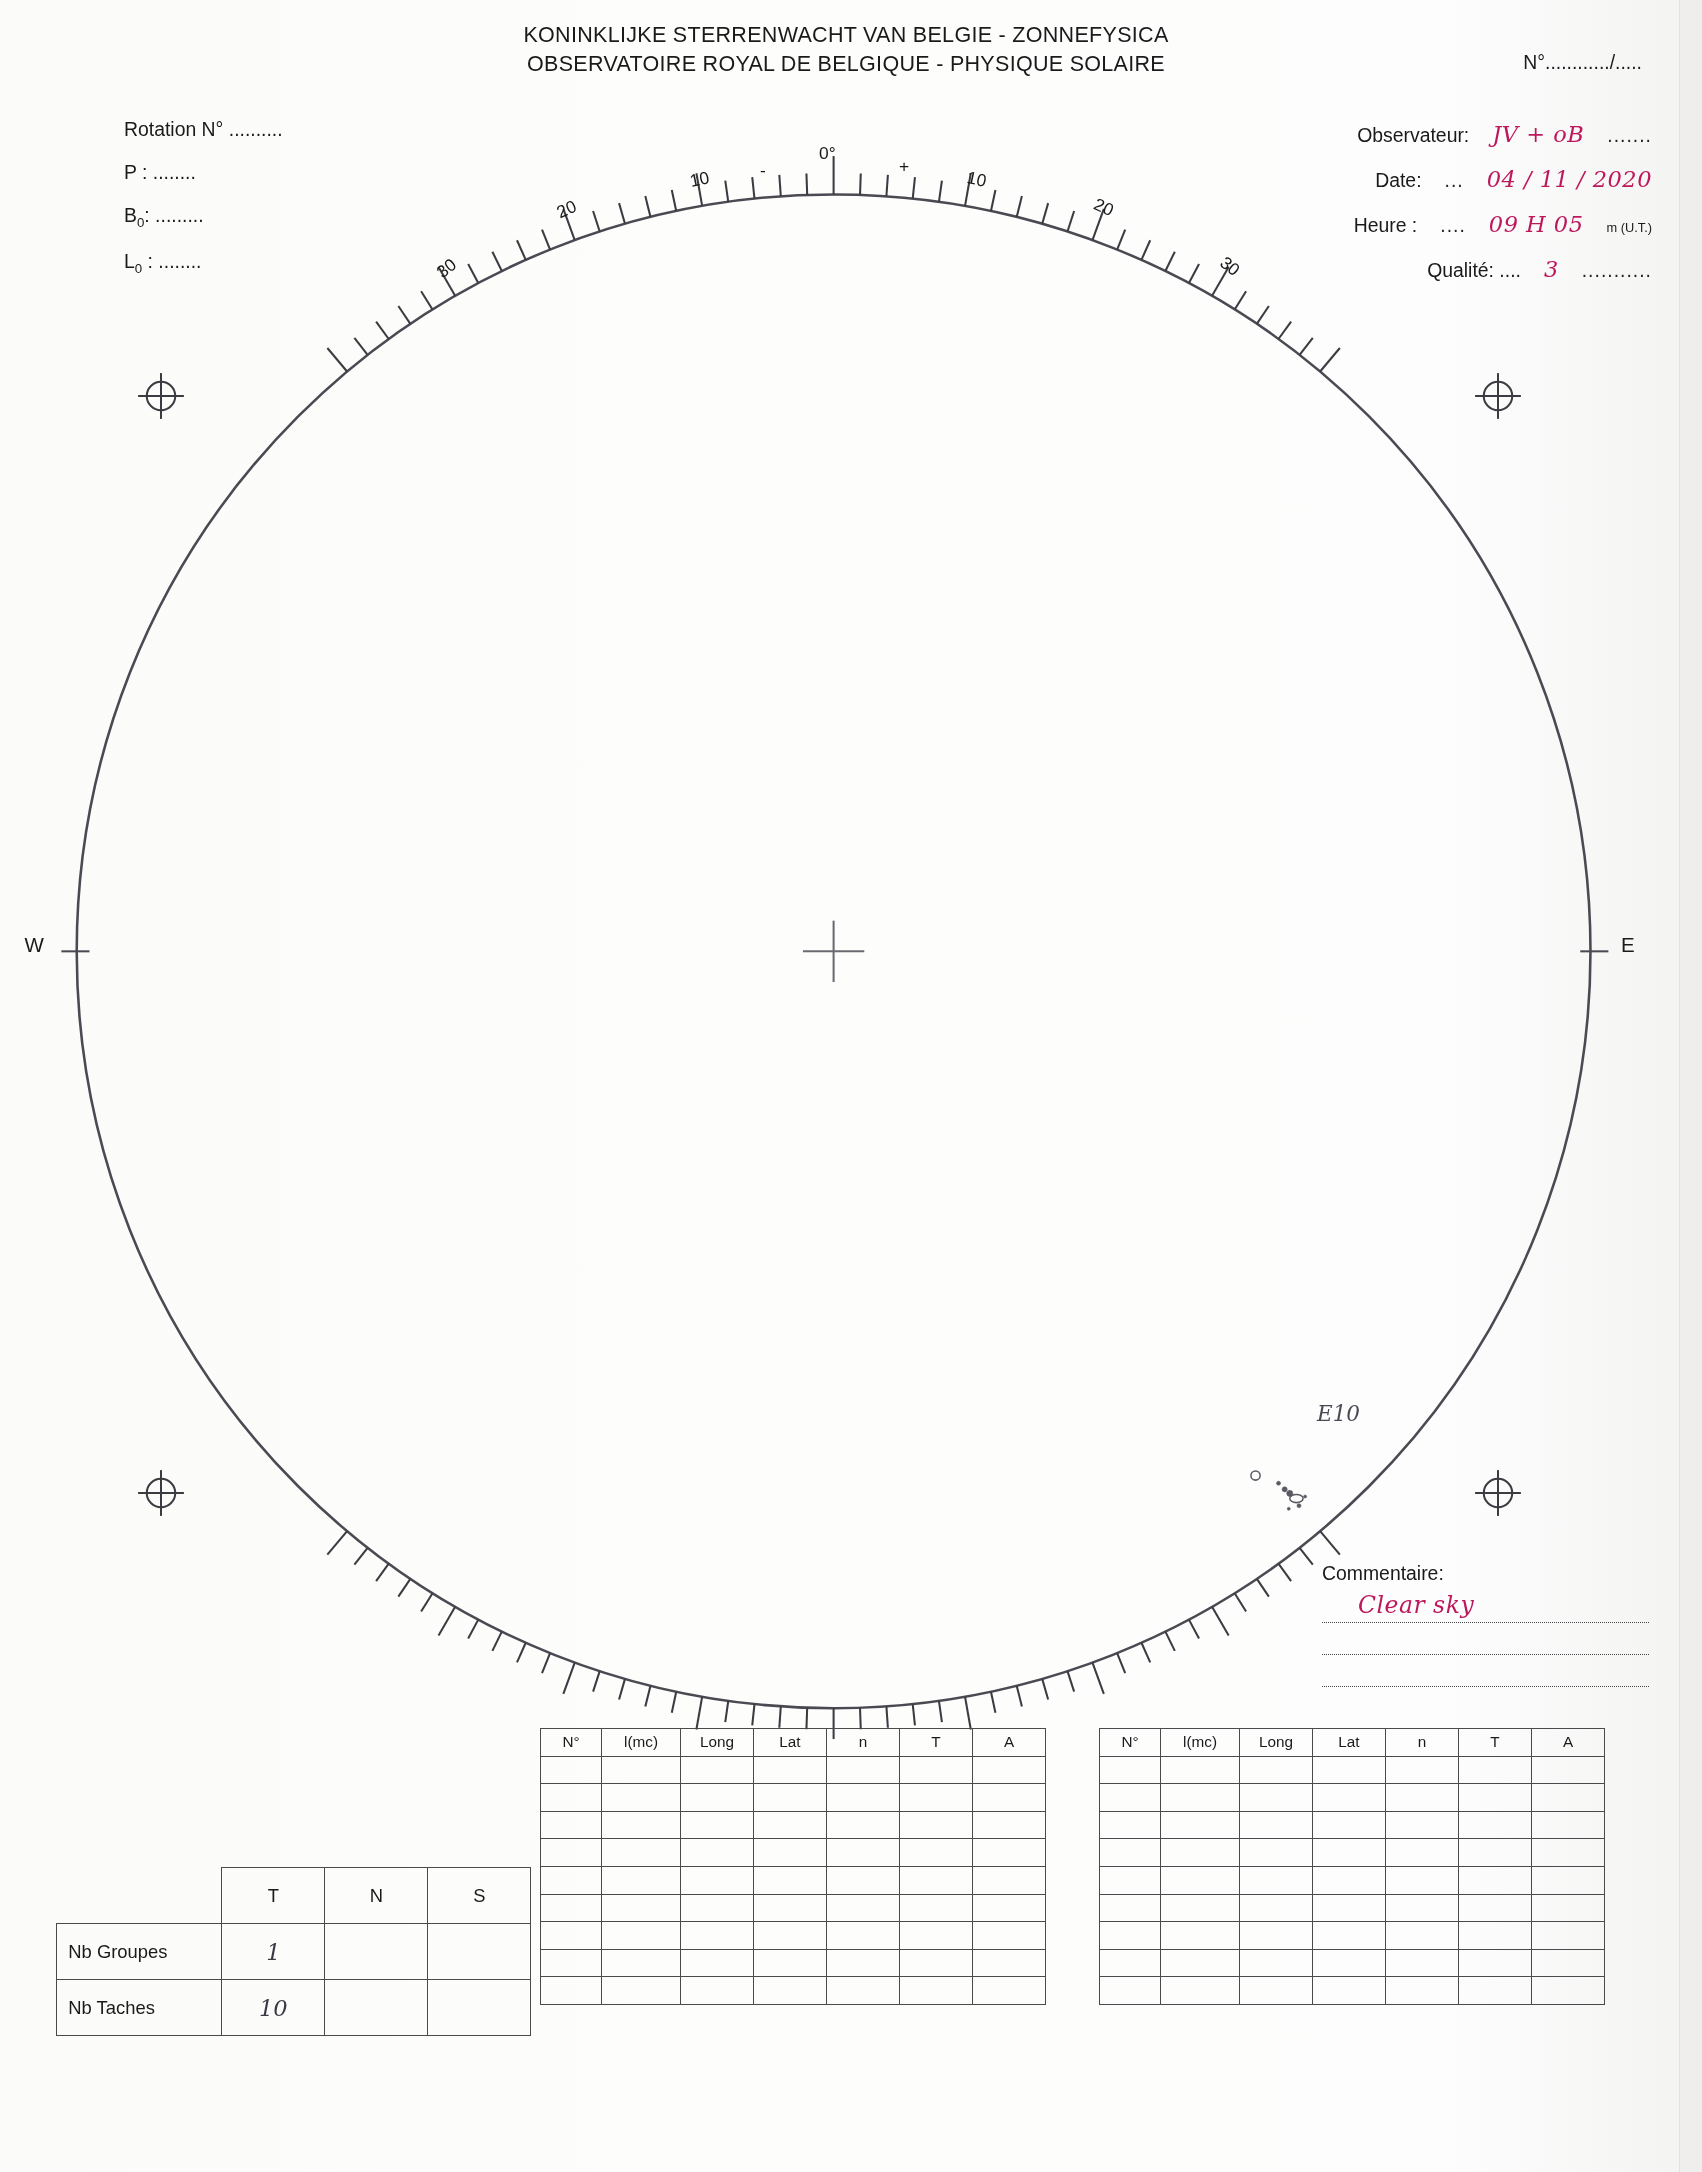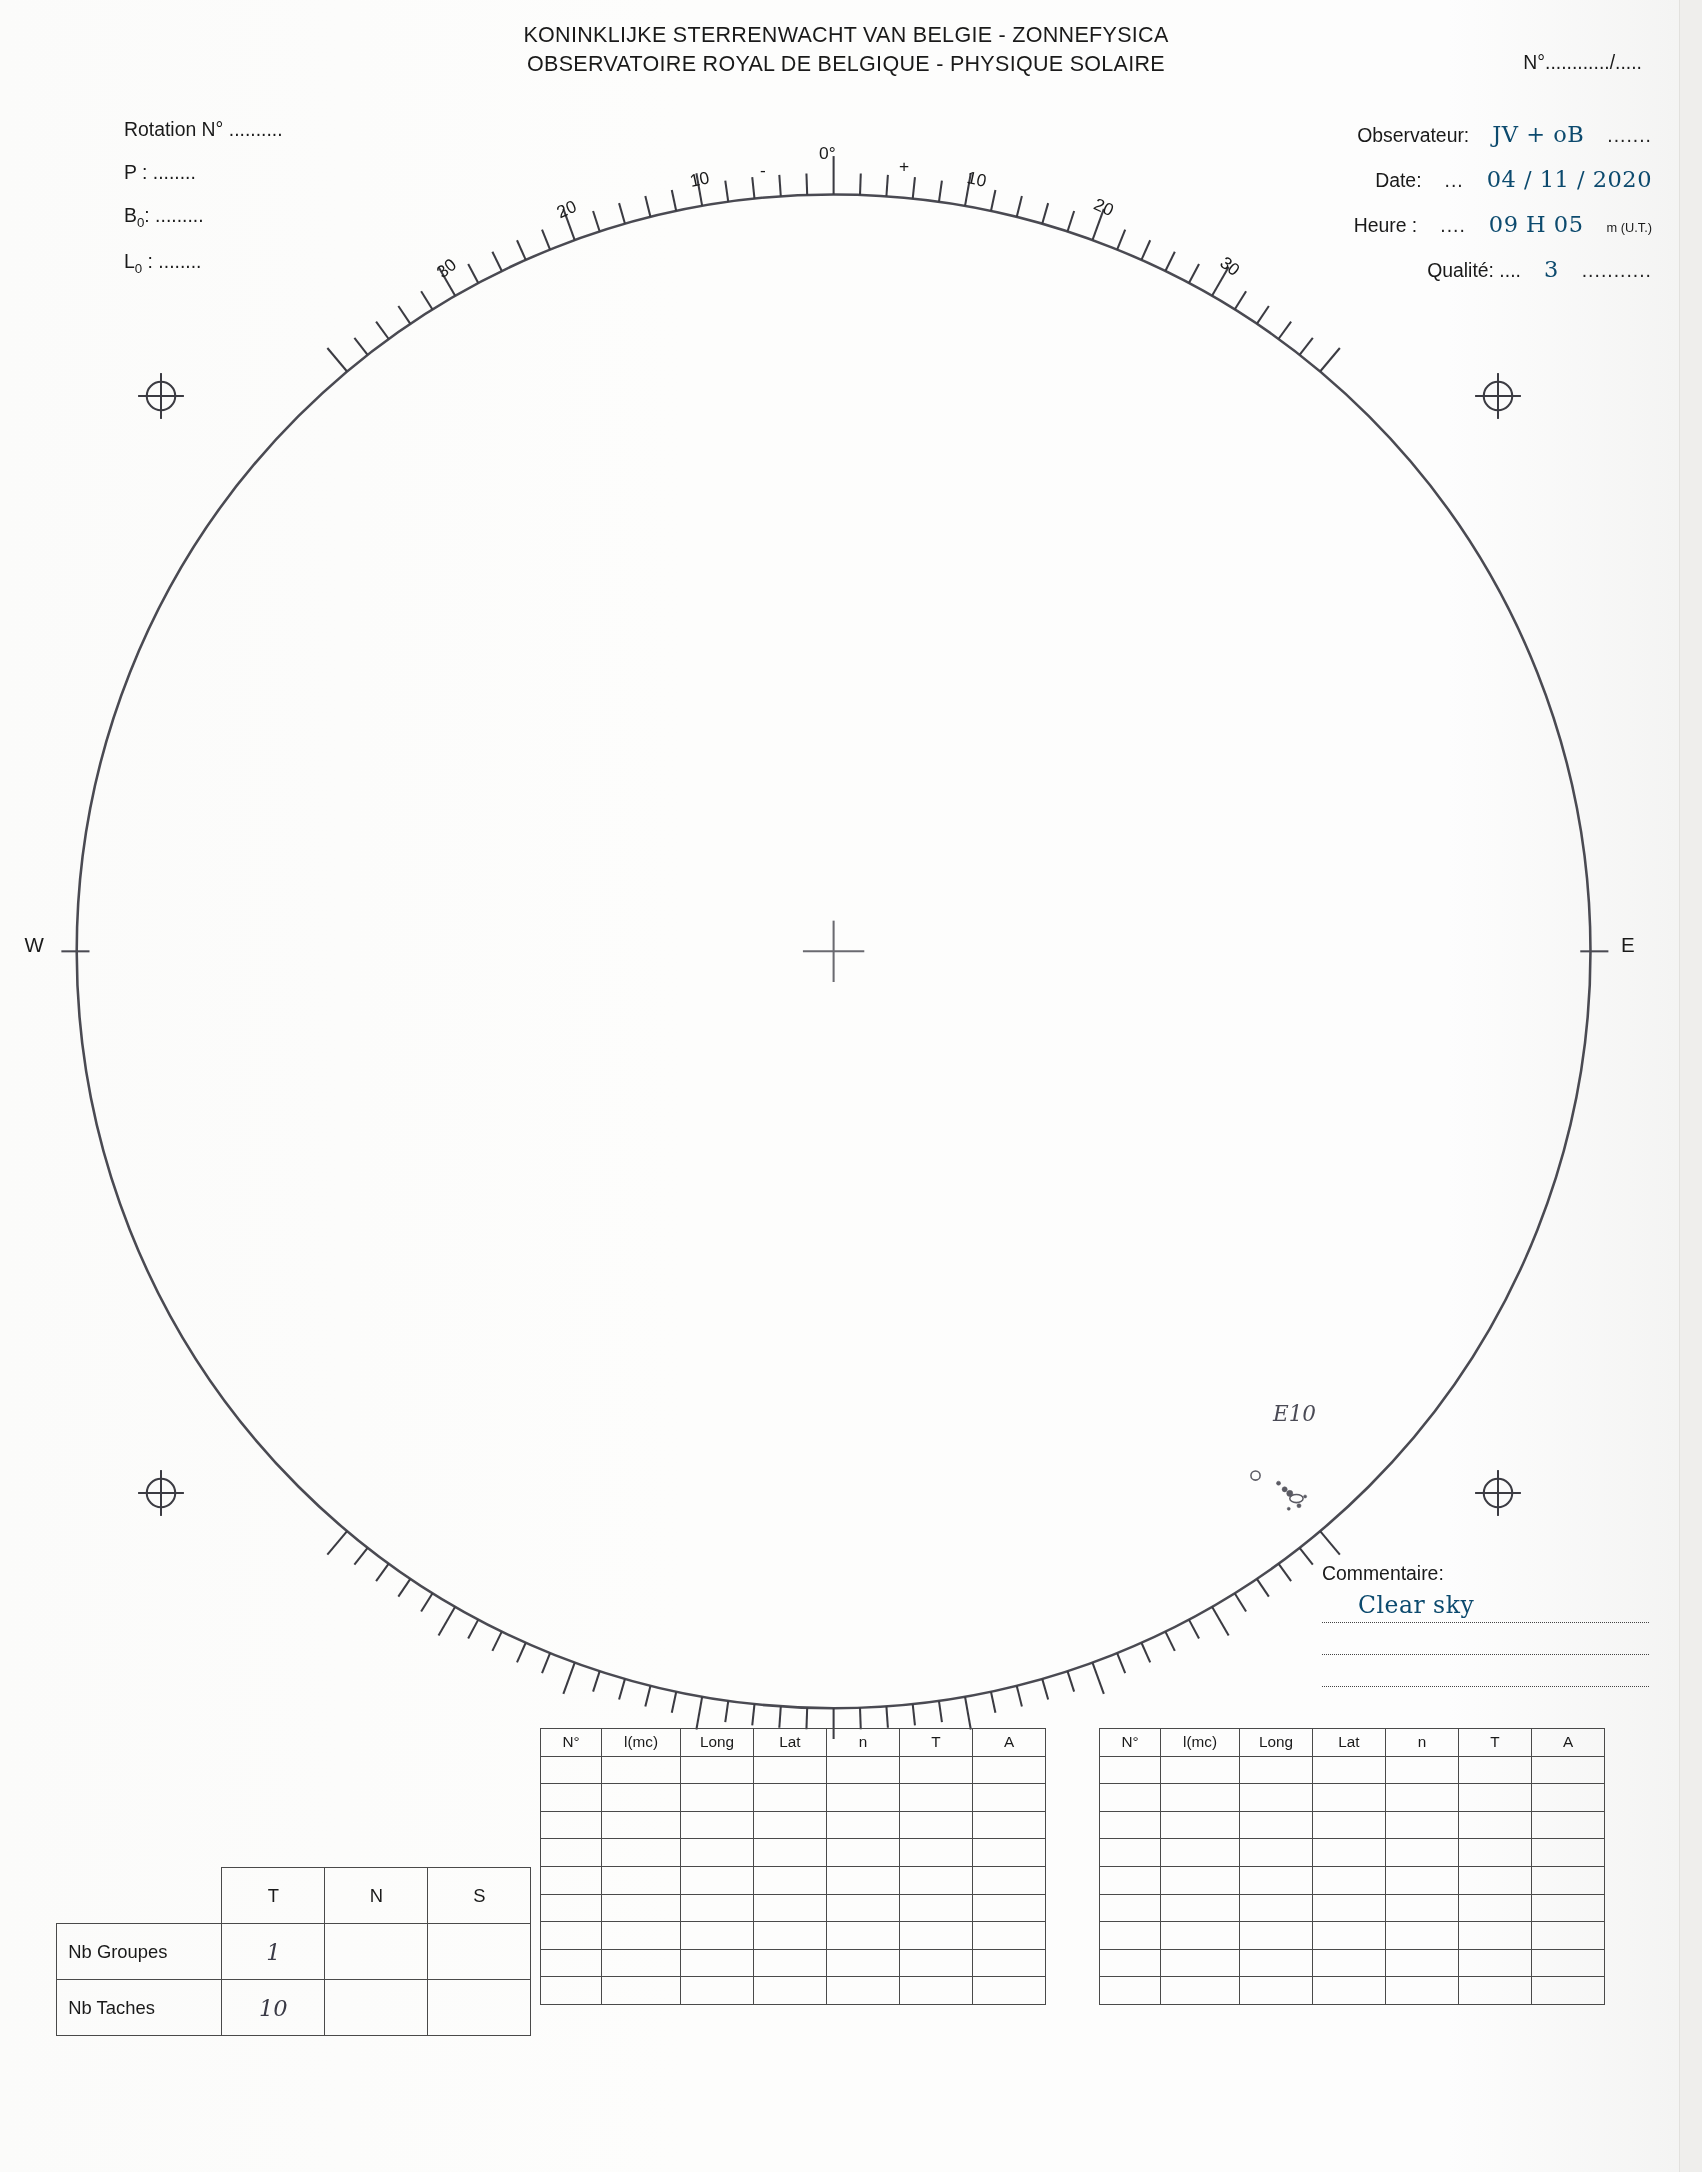--- a/index.html
+++ b/index.html
@@ -74,21 +74,22 @@
   .right-fields .row {
     margin-bottom: 22.5px;
     white-space: nowrap;
     display: flex;
     justify-content: flex-end;
     align-items: baseline;
     gap: 23px;
   }
   .hand {
     font-family: "DejaVu Serif", serif;
-    color: #0c4a6e;
+    font-style: italic;
+    color: #be185d;
     font-size: 22.5px;
     letter-spacing: 0.5px;
   }
   .dots { letter-spacing: 1px; color: #222; }
   .small-note { font-size: 12.8px; }
 
   
   #disk-wrap {
     position: absolute;
     left: 0;
@@ -107,20 +108,21 @@
   
   .reg-mark { position: absolute; width: 56px; height: 56px; }
 
   
   .spot-label {
     position: absolute;
     font-family: "DejaVu Serif", serif;
     font-style: italic;
     font-size: 21.5px;
     color: #4a4a55;
+    margin-left: 44px;
   }
 
   
   .comment-block {
     position: absolute;
     right: 54px;
     top: 1562px;
     width: 327px;
     font-size: 19.4px;
   }

